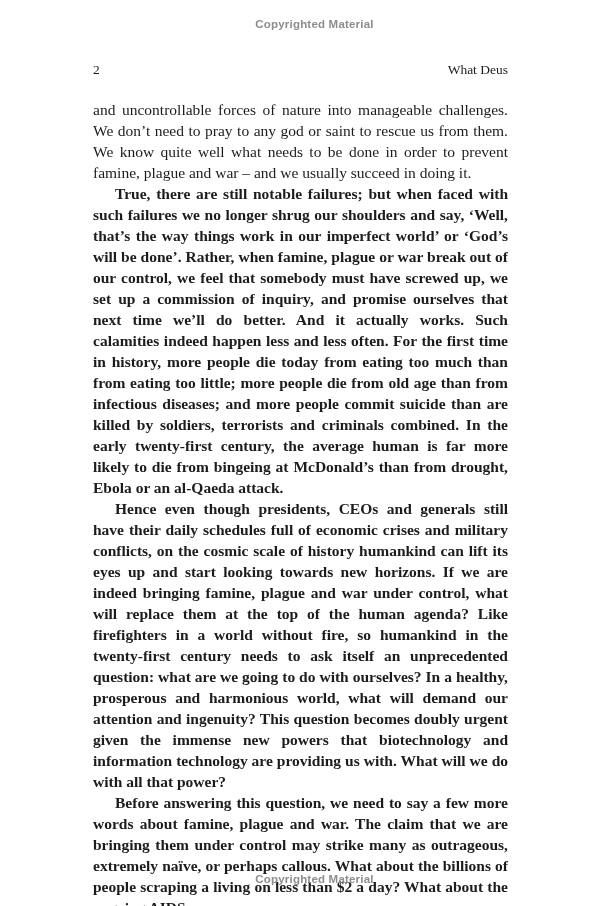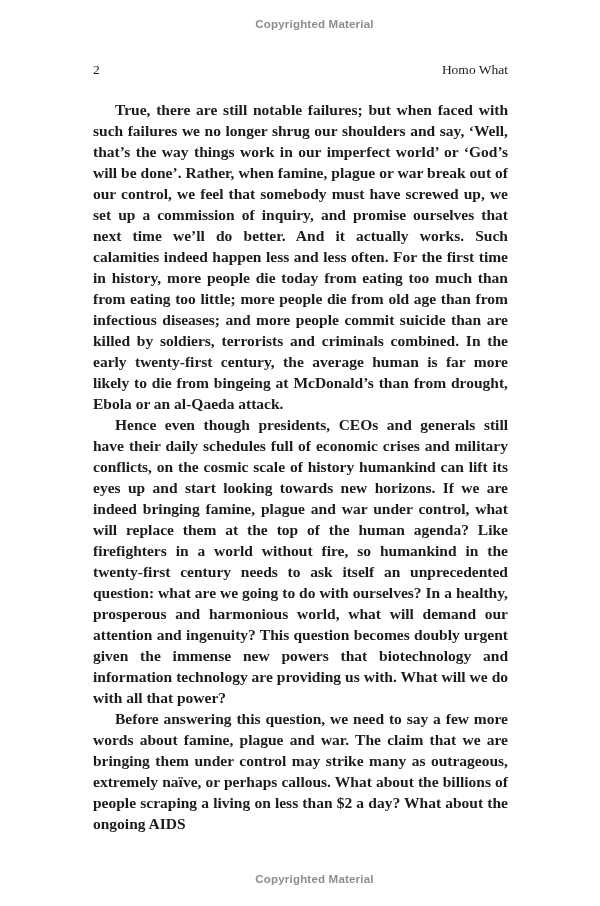--- a/index.html
+++ b/index.html
@@ -63,24 +63,25 @@
 </style>
 </head>
 <body>
 
 <div class="page">
 
   <div class="notice notice-top">Copyrighted Material</div>
 
   <div class="running-header">
     <span>2</span>
-    <span>Homo What</span>
+    <span>What Deus</span>
   </div>
 
   <div class="body-text">
+    <p>and uncontrollable forces of nature into manageable challenges. We don’t need to pray to any god or saint to rescue us from them. We know quite well what needs to be done in order to prevent famine, plague and war – and we usually succeed in doing it.</p>
     <p class="indented">True, there are still notable failures; but when faced with such failures we no longer shrug our shoulders and say, ‘Well, that’s the way things work in our imperfect world’ or ‘God’s will be done’. Rather, when famine, plague or war break out of our control, we feel that somebody must have screwed up, we set up a commission of inquiry, and promise ourselves that next time we’ll do better. And it actually works. Such calamities indeed happen less and less often. For the first time in history, more people die today from eating too much than from eating too little; more people die from old age than from infectious diseases; and more people commit suicide than are killed by soldiers, terrorists and criminals combined. In the early twenty-first century, the average human is far more likely to die from bingeing at McDonald’s than from drought, Ebola or an al-Qaeda attack.</p>
     <p class="indented">Hence even though presidents, CEOs and generals still have their daily schedules full of economic crises and military conflicts, on the cosmic scale of history humankind can lift its eyes up and start looking towards new horizons. If we are indeed bringing famine, plague and war under control, what will replace them at the top of the human agenda? Like firefighters in a world without fire, so humankind in the twenty-first century needs to ask itself an unprecedented question: what are we going to do with ourselves? In a healthy, prosperous and harmonious world, what will demand our attention and ingenuity? This question becomes doubly urgent given the immense new powers that biotechnology and information technology are providing us with. What will we do with all that power?</p>
     <p class="indented">Before answering this question, we need to say a few more words about famine, plague and war. The claim that we are bringing them under control may strike many as outrageous, extremely naïve, or perhaps callous. What about the billions of people scraping a living on less than $2 a day? What about the ongoing AIDS</p>
   </div>
 
   <div class="notice notice-bottom">Copyrighted Material</div>
 
 </div>
 
 </body></html>

